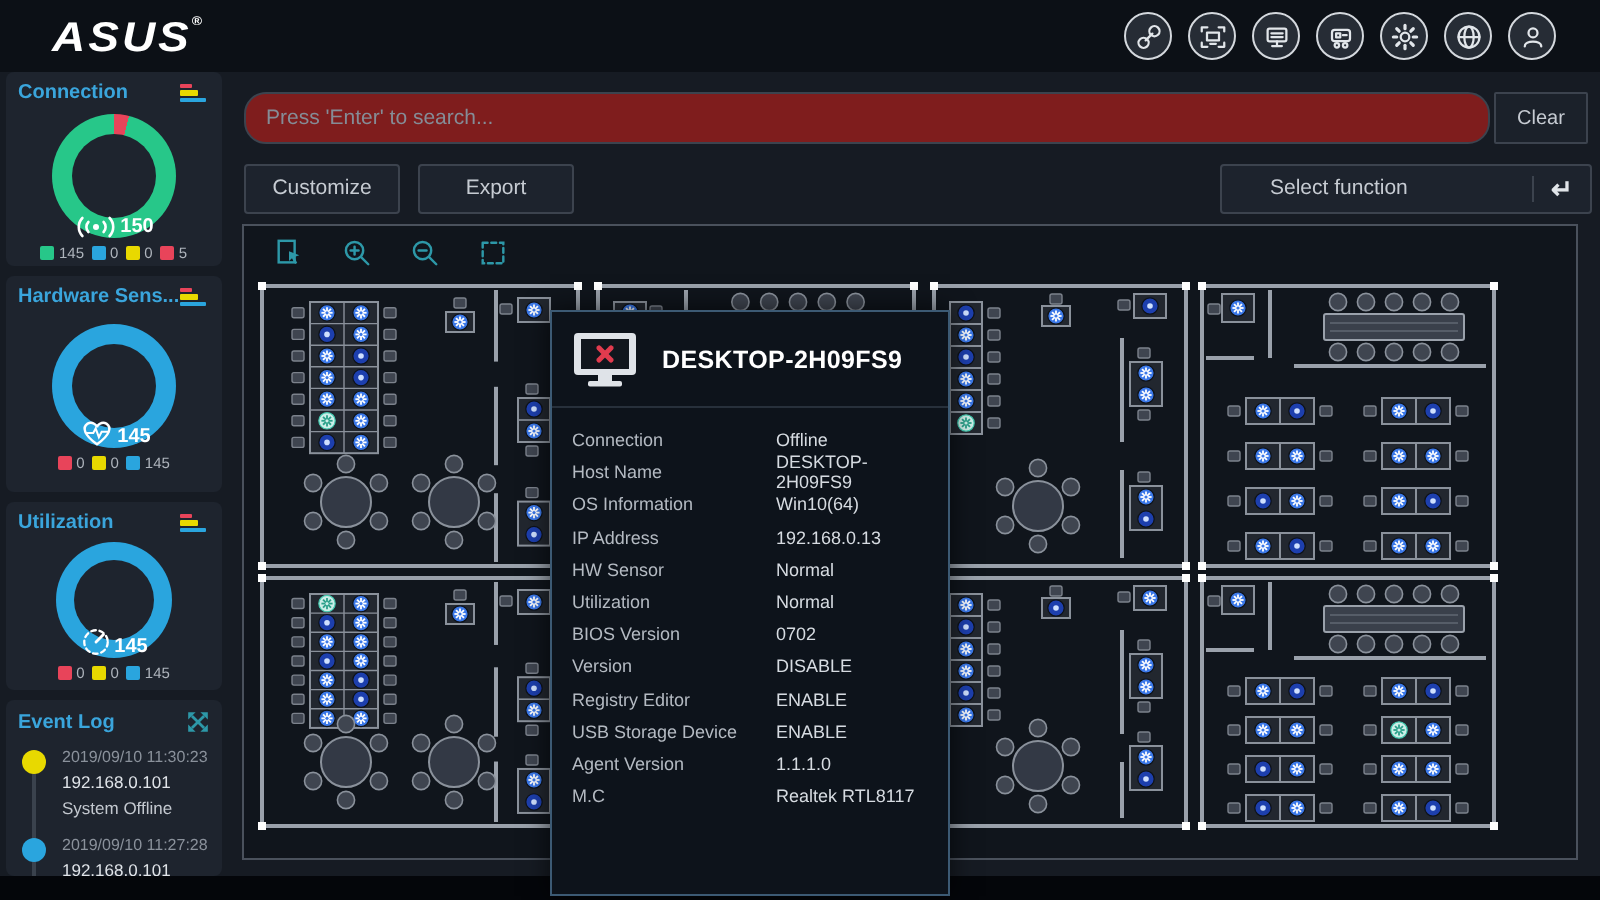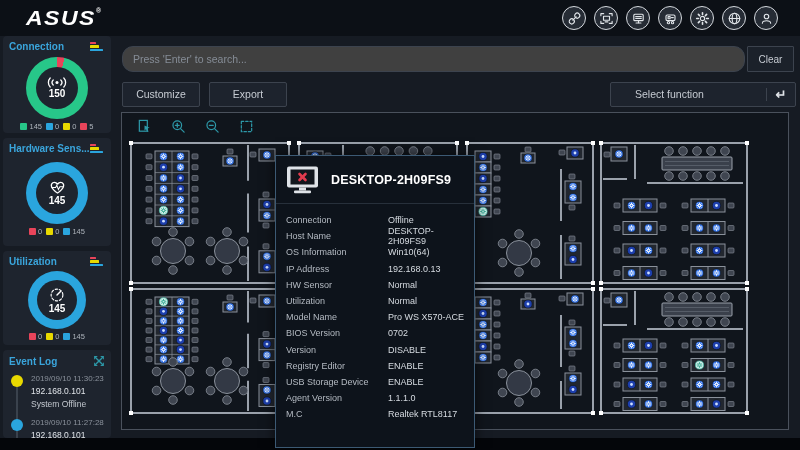--- a/index.html
+++ b/index.html
@@ -22,40 +22,40 @@
   .minibar{width:15px;height:11px;display:flex;flex-direction:column;justify-content:center;gap:1px;cursor:pointer}
   .minibar i{display:block;height:2.4px;border-radius:.5px}
   .minibar .b1{width:6px;background:#e8445a}
   .minibar .b2{width:9px;background:#e8d900}
   .minibar .b3{width:13px;background:#2aa5de}
   .donut-wrap{position:relative;width:62px;height:62px;margin:5px auto 3px}
   .donut{width:62px;height:62px;border-radius:50%}
   .donut-connection{background:conic-gradient(#e8445a 0 14deg,#27c789 14deg 360deg)}
   .donut-blue{background:#2aa5de}
   .donut-hole{position:absolute;left:10px;top:10px;width:42px;height:42px;border-radius:50%;background:#1e242e}
-  .donut-center{position:absolute;inset:0;display:flex;flex-direction:column;align-items:center;justify-content:center;gap:1px}
+  .donut-center{position:absolute;inset:0;display:flex;flex-direction:row;align-items:flex-end;justify-content:center;gap:1px}
   .donut-center svg{stroke:#fff;fill:none;stroke-width:1.3;stroke-linecap:round}
   .donut-total{color:#fff;font-size:10px;font-weight:bold;line-height:10px}
   .legend{display:flex;gap:4px;justify-content:center;align-items:center;font-size:7.5px;color:#aeb4bc}
   .legend span{display:flex;align-items:center;gap:2px}
   .legend i{width:7px;height:7px;display:inline-block;border-radius:1px;flex:none}
   
   .eventlog{flex:1;overflow:hidden;position:relative}
   .timeline{position:relative;margin-top:7px}
   .timeline:before{content:"";position:absolute;left:7px;top:6px;bottom:-6px;width:2px;background:#3a424d}
   .event{display:flex;gap:8px;margin-bottom:9px;position:relative;cursor:pointer}
   .edot{width:12px;height:12px;border-radius:50%;flex:none;margin-top:1px;position:relative;z-index:1;margin-left:2px}
   .etime{color:#8a919b;font-size:8px;white-space:nowrap}
   .eip{color:#e0e4e9;font-size:8.5px;margin-top:3px}
   .estatus{color:#c3c8cf;font-size:8.5px;margin-top:3px}
   .expand-icon{cursor:pointer;display:flex}
   
   .main{position:absolute;left:114px;top:36px;right:0;bottom:12px}
   .search-row{display:flex;margin:10px 6px 0 8px;gap:2px;height:26px}
-  .search-input{flex:1;background:#404040;border:1px solid #3c434e;color:#9aa1ab;font-size:10.5px;
+  .search-input{flex:1;background:#7f1d1d;border:1px solid #3c434e;color:#9aa1ab;font-size:10.5px;
                 padding:0 10px;outline:none;font-family:"Liberation Sans",sans-serif;border-radius:11px}
   .search-input::placeholder{color:#858c96}
   .clear-btn{width:47px;background:#1b212a;border:1px solid #3c434e;color:#c6cbd2;font-size:10px;cursor:pointer;border-radius:1px}
   .btn-row{display:flex;margin:10px 4px 0 8px;height:24px;align-items:center}
   .btn{width:78px;height:25px;background:#1d232d;border:1px solid #3c434e;color:#c6cbd2;font-size:10.5px;
        margin-right:9px;border-radius:2px;cursor:pointer;font-family:"Liberation Sans",sans-serif}
   .select-fn{margin-left:auto;width:186px;height:25px;border:1px solid #3c434e;background:#1d232d;display:flex;
              align-items:center;color:#c6cbd2;font-size:10.5px;padding-left:24px;box-sizing:border-box;cursor:pointer;border-radius:2px}
   .select-fn .divider{margin-left:auto;width:1px;height:13px;background:#3c434e}
   .enter-icon{width:28px;text-align:center;color:#e0e4e8;font-size:13px;font-weight:bold}
@@ -1560,24 +1560,20 @@
       </div>
     <div class="prow">
         <span class="plabel">HW Sensor</span>
         <span class="pvalue">Normal</span>
       </div>
     <div class="prow">
         <span class="plabel">Utilization</span>
         <span class="pvalue">Normal</span>
       </div>
     <div class="prow">
-        <span class="plabel">Model Name</span>
-        <span class="pvalue">Pro WS X570-ACE</span>
-      </div>
-    <div class="prow">
         <span class="plabel">BIOS Version</span>
         <span class="pvalue">0702</span>
       </div>
     <div class="prow">
         <span class="plabel">Version</span>
         <span class="pvalue">DISABLE</span>
       </div>
     <div class="prow">
         <span class="plabel">Registry Editor</span>
         <span class="pvalue">ENABLE</span>

